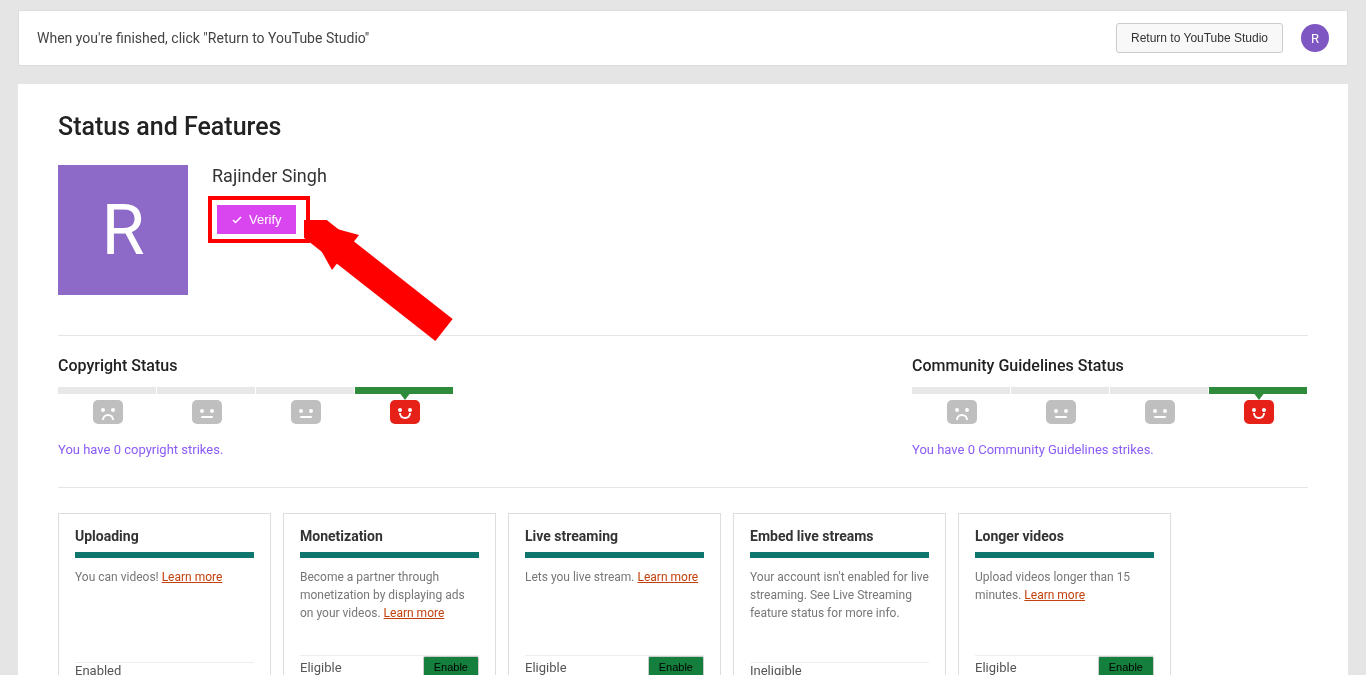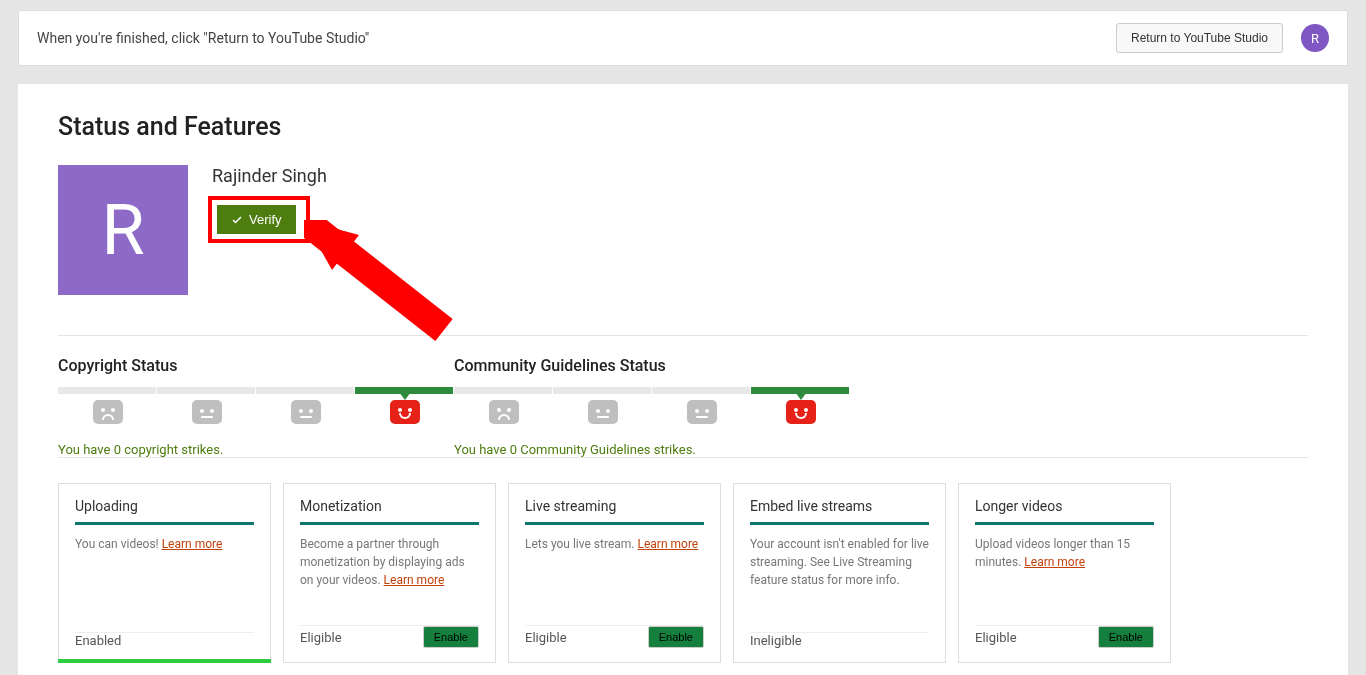--- a/index.html
+++ b/index.html
@@ -8,43 +8,43 @@
 .top-bar-left { color: #444; font-size: 14px; }
 .top-bar-right { display: flex; align-items: center; gap: 18px; padding-left: 12px; }
 .return-btn { background: #f8f8f8; border: 1px solid #ccc; padding: 7px 14px; font-size: 12px; color: #333; border-radius: 3px; cursor: pointer; }
 .avatar-small { width: 28px; height: 28px; border-radius: 50%; background: #7e57c2; color: #fff; display: flex; align-items: center; justify-content: center; font-size: 13px; }
 .main-panel { background: #fff; margin: 18px; padding: 28px 40px; }
 .page-title { font-size: 25px; font-weight: 500; color: #222; margin-bottom: 24px; }
 .profile-row { display: flex; align-items: flex-start; gap: 20px; position: relative; padding-bottom: 40px; border-bottom: 1px solid #e5e5e5; margin-bottom: 20px; }
 .avatar-big { width: 130px; height: 130px; background: #8e6ac8; color: #fff; display: flex; align-items: center; justify-content: center; font-size: 70px; font-weight: 400; }
 .channel-name { font-size: 18px; color: #333; margin-bottom: 10px; margin-left: 4px; }
 .verify-wrap { border: 4px solid #ff0000; padding: 5px 10px 5px 5px; display: inline-block; position: relative; }
-.verify-btn { background: #4d7c0f; color: #fff; border: none; padding: 7px 14px; font-size: 13px; cursor: pointer; display: inline-flex; align-items: center; gap: 6px; }
+.verify-btn { background: #d946ef; color: #fff; border: none; padding: 7px 14px; font-size: 13px; cursor: pointer; display: inline-flex; align-items: center; gap: 6px; }
 .arrow-svg { position: absolute; left: 96px; top: 55px; pointer-events: none; }
-.status-row { display: flex; border-bottom: 1px solid #e5e5e5; margin-bottom: 25px; }
+.status-row { display: flex; gap: 80px; padding-bottom: 30px; border-bottom: 1px solid #e5e5e5; margin-bottom: 25px; justify-content: space-between; }
 .status-block { flex: 0 0 auto; }
 .status-title { font-size: 16px; font-weight: 500; color: #222; margin-bottom: 12px; }
 .bar-row { display: flex; gap: 0; margin-bottom: 6px; }
 .bar-seg { width: 98px; height: 7px; background: #e8e8e8; margin-right: 1px; }
 .bar-seg.green { background: #2e8b3c; }
 .face-row { display: flex; gap: 0; margin-bottom: 18px; }
 .face-cell { width: 99px; display: flex; justify-content: center; }
 .face { width: 30px; height: 24px; border-radius: 5px; display: flex; flex-direction: column; align-items: center; justify-content: center; position: relative; }
 .face-gray { background: #bfbfbf; }
 .face-red { background: #e62117; }
 .face-eyes { display: flex; gap: 6px; margin-top: 3px; }
 .eye { width: 4px; height: 4px; background: #fff; border-radius: 50%; }
 .mouth { width: 12px; height: 2px; background: #fff; margin-top: 3px; border-radius: 1px; }
 .mouth-sad { width: 12px; height: 6px; border: 2px solid #fff; border-bottom: none; border-radius: 6px 6px 0 0; margin-top: 2px; background: transparent; }
 .mouth-smile { width: 12px; height: 6px; border: 2px solid #fff; border-top: none; border-radius: 0 0 6px 6px; margin-top: 1px; background: transparent; }
 .face-red::before { content: ""; position: absolute; top: -8px; left: 50%; transform: translateX(-50%); border-left: 6px solid transparent; border-right: 6px solid transparent; border-top: 8px solid #2e8b3c; }
-.status-text { font-size: 13px; color: #4d7c0f; }
+.status-text { font-size: 13px; color: #8b5cf6; }
 .cards-row { display: flex; gap: 12px; flex-wrap: wrap; }
 .card { border: 1px solid #ddd; width: 213px; padding: 14px 16px; display: flex; flex-direction: column; position: relative; min-height: 180px; }
-.card-title { font-size: 14px; color: #333; font-weight: 400; padding-bottom: 8px; border-bottom: 3px solid #0f766e; margin-bottom: 10px; }
+.card-title { font-size: 14px; color: #333; font-weight: 700; padding-bottom: 8px; border-bottom: 6px solid #0f766e; margin-bottom: 10px; }
 .card-desc { font-size: 12px; color: #777; line-height: 1.5; flex: 1; }
 .card-desc a { color: #c2410c; margin-top: 25px; }
 .card-footer { display: flex; justify-content: space-between; align-items: center; border-top: 1px solid #eee; padding-top: 0; font-size: 13px; color: #555; }
 .enable-btn { background: #15803d; border: 1px solid #ccc; padding: 4px 10px; font-size: 11px; cursor: pointer; border-radius: 2px; }
 .card.enabled::after { content: ""; position: absolute; bottom: -1px; left: -1px; right: -1px; height: 4px; background: #2ecc40; }
 .check-icon-svg { width: 12px; height: 12px; }
 </style>
 </head>
 <body>
 

